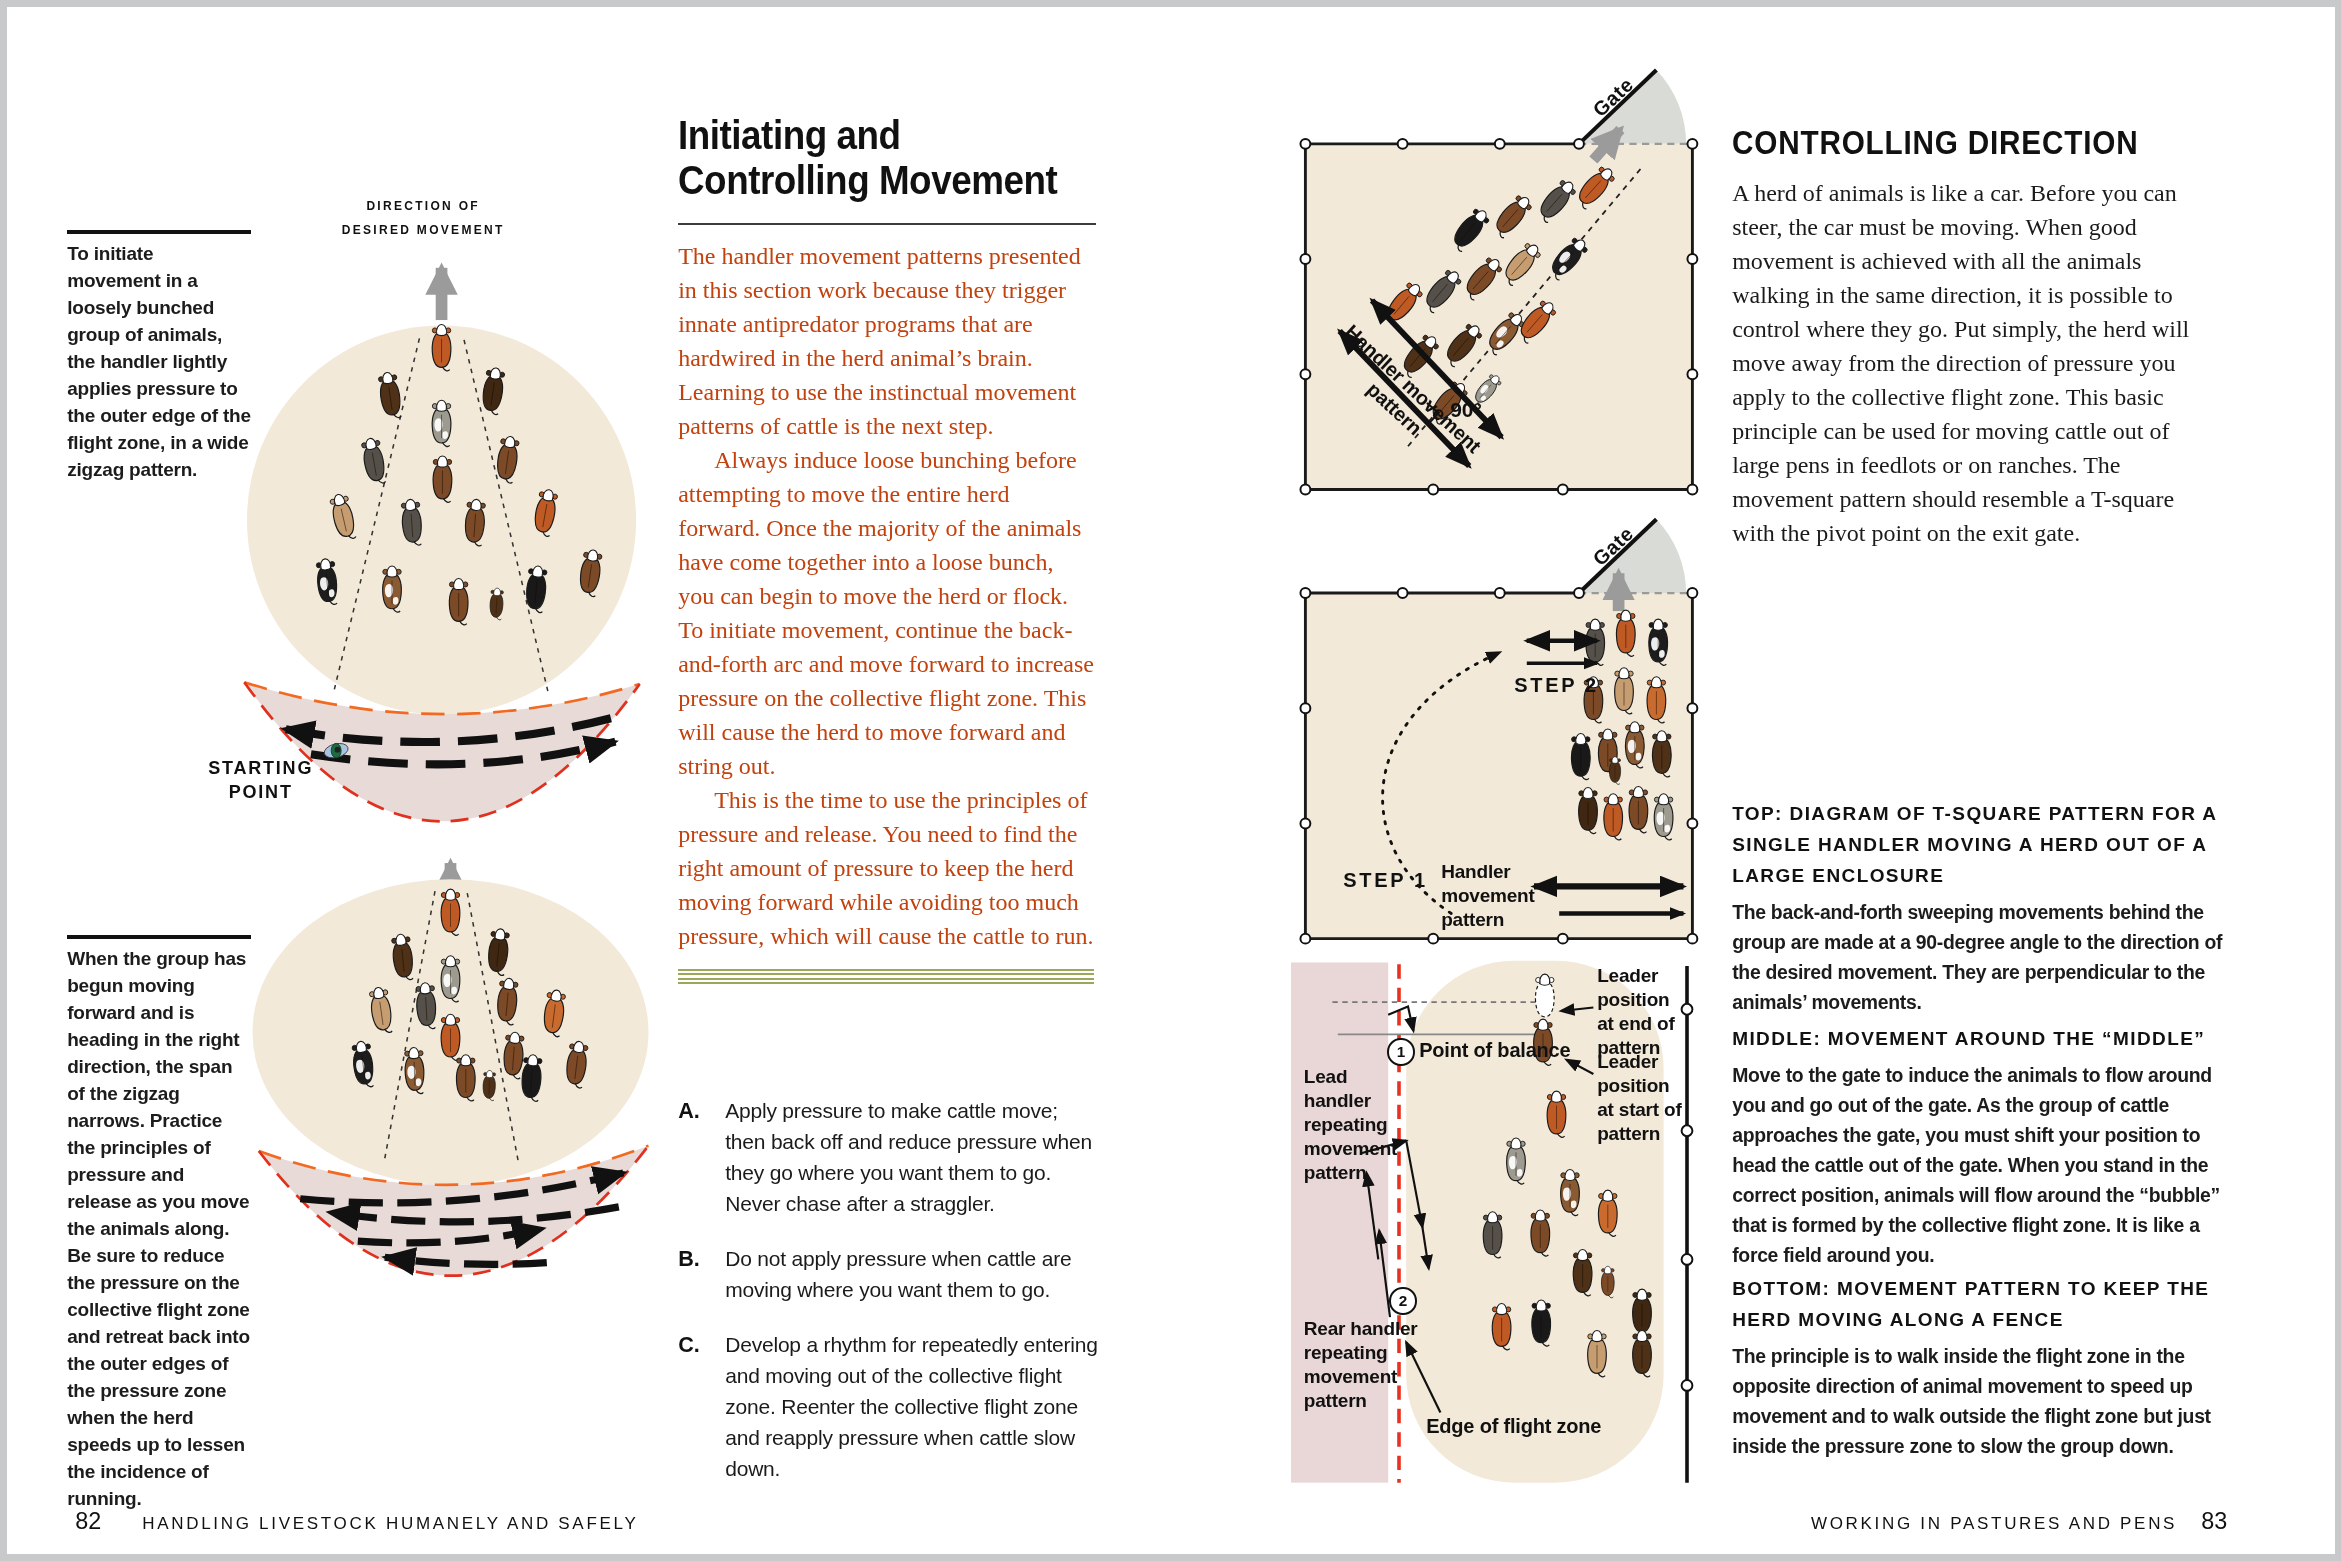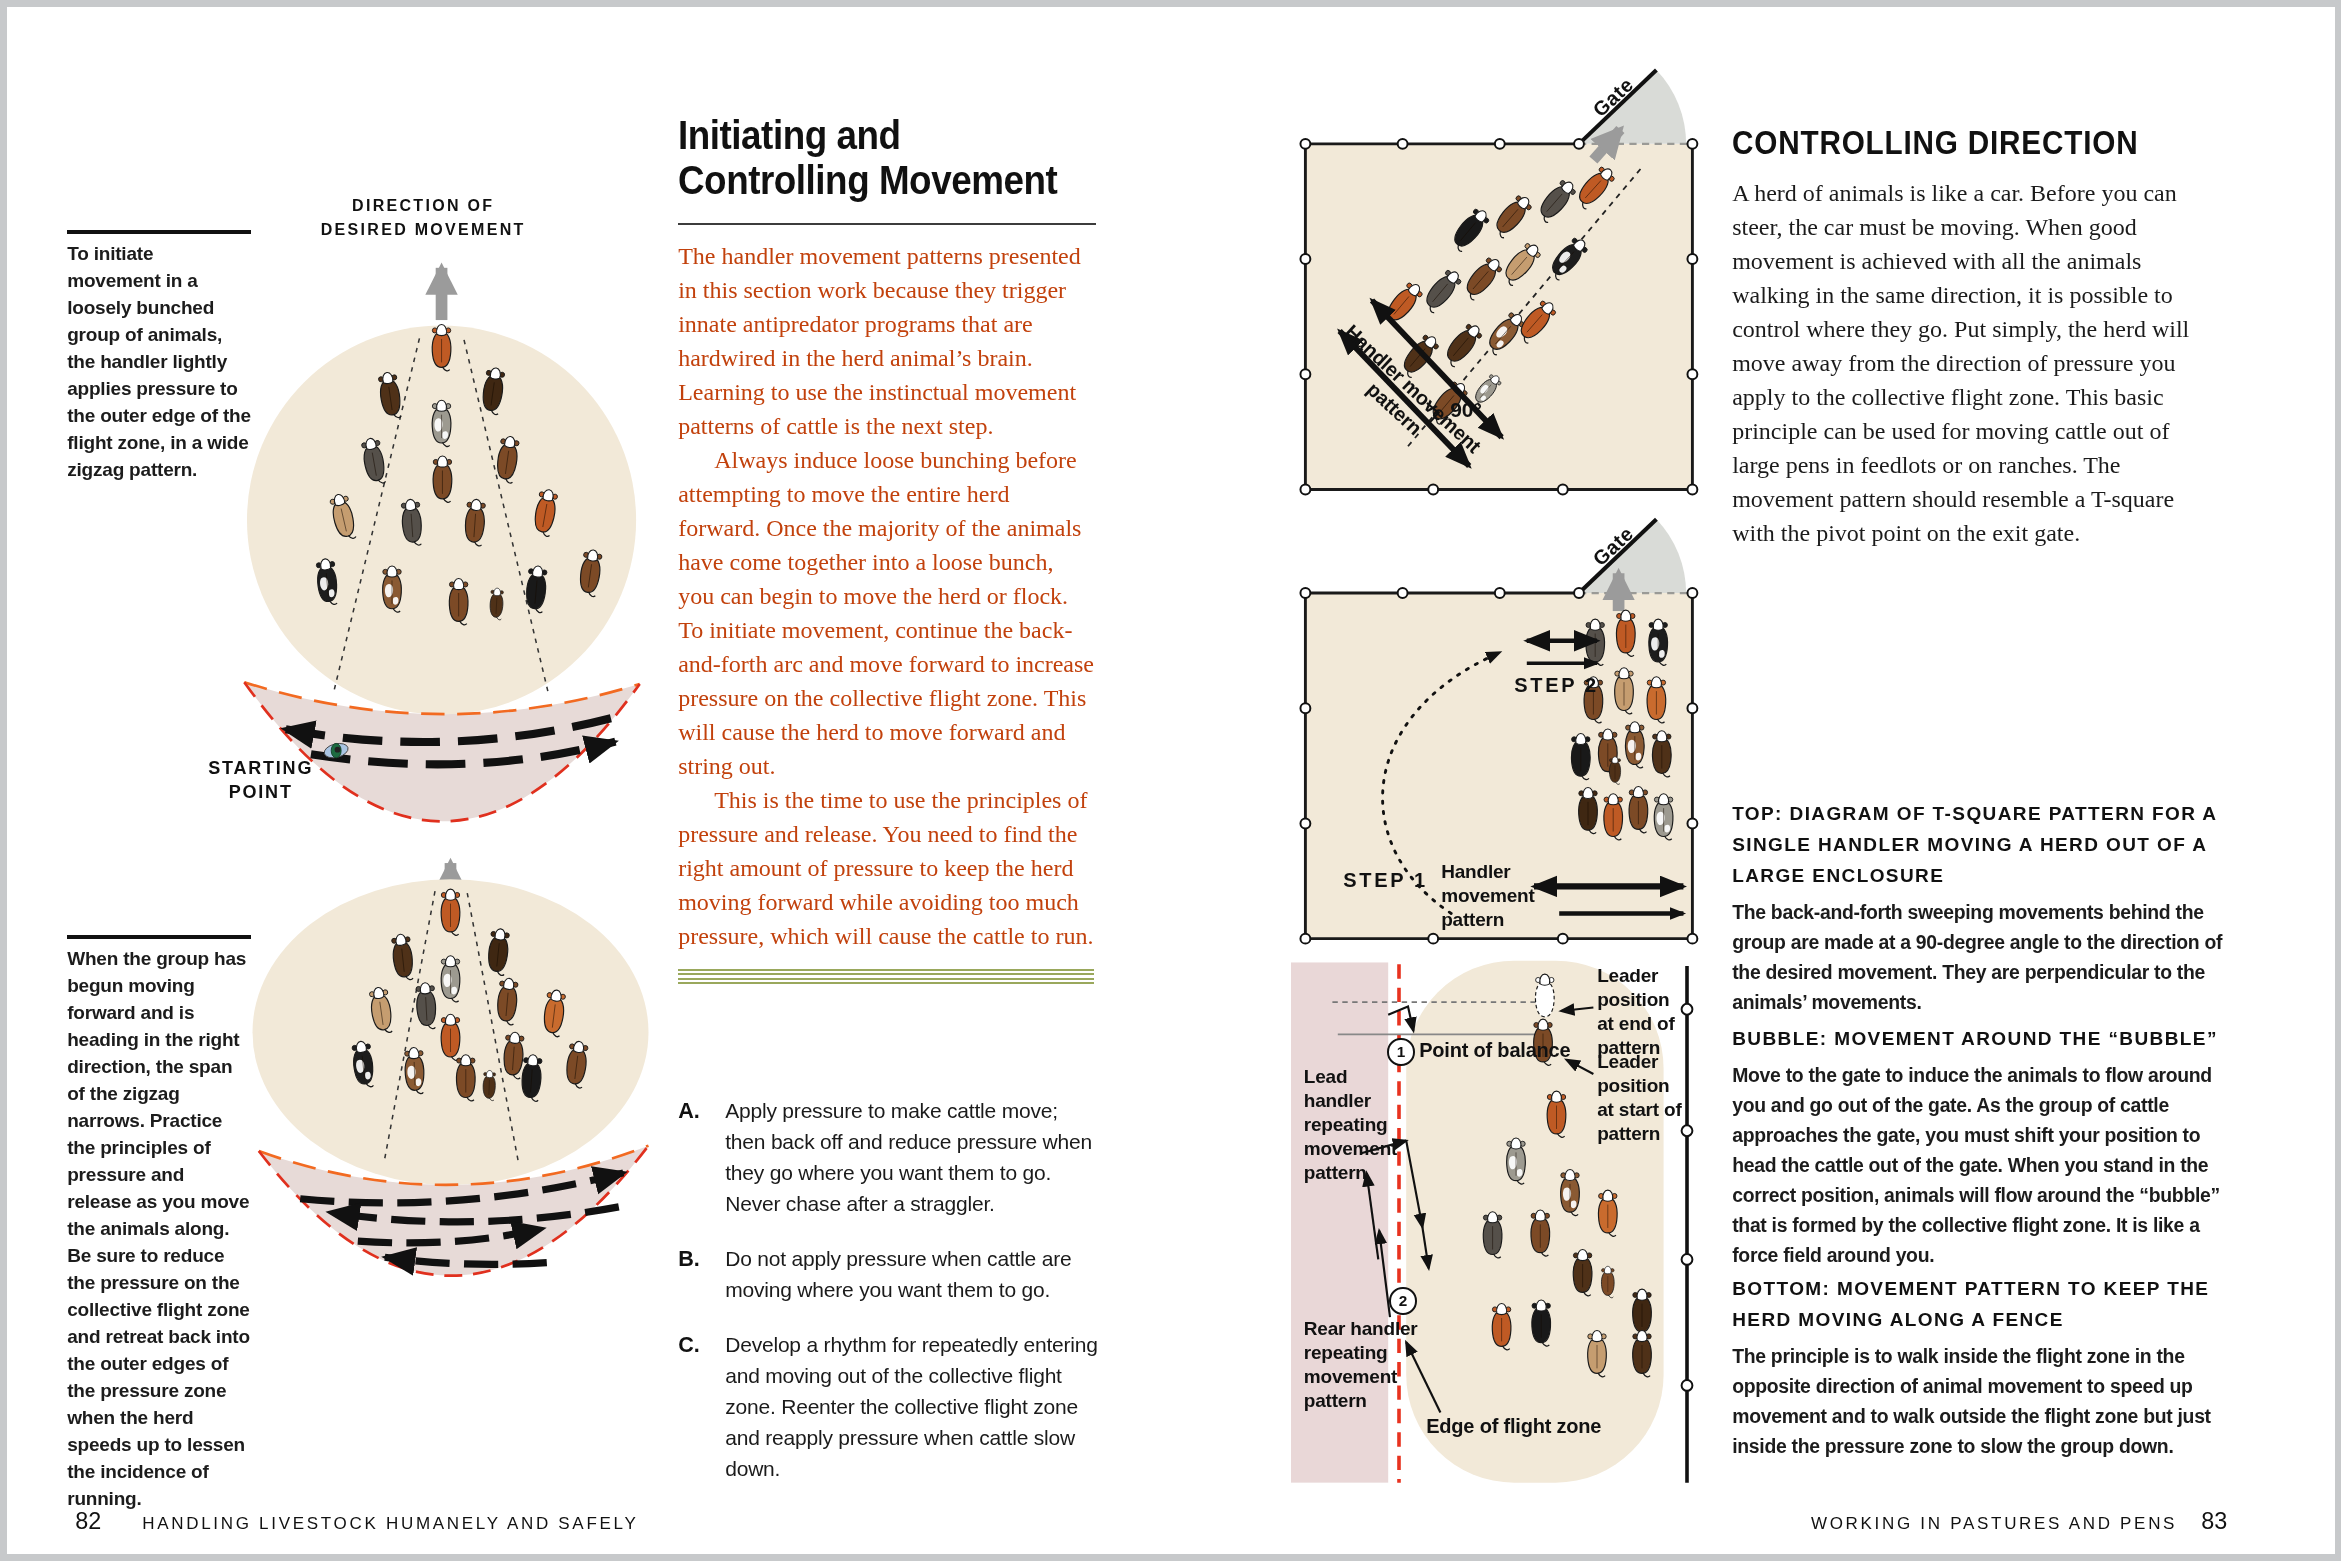--- a/index.html
+++ b/index.html
@@ -8,21 +8,21 @@
   .lbl{position:absolute;font-family:"Liberation Sans",sans-serif;font-weight:bold;color:#111;white-space:pre-line;}
 
   
   .note{position:absolute;width:184px;border-top:4.5px solid #111;padding-top:6px;
         font-family:"Liberation Sans",sans-serif;font-weight:bold;font-size:19px;
         line-height:27px;color:#1c1c1c;letter-spacing:-0.2px;}
   .note1{left:60px;top:223px;}
   .note2{left:60px;top:928px;}
 
   
-  .dir-label{left:236px;top:187px;width:360px;text-align:center;font-size:16px;line-height:24px;letter-spacing:2.3px;}
+  .dir-label{left:236px;top:187px;width:360px;text-align:center;font-size:12px;line-height:24px;letter-spacing:2.3px;}
   .start-label{left:177px;top:749px;width:153px;text-align:center;font-size:18px;line-height:24px;letter-spacing:1.8px;}
 
   
   .article{position:absolute;left:671px;top:106px;width:418px;}
   .h1{font-family:"Liberation Sans",sans-serif;font-weight:bold;font-size:40px;line-height:45px;
       color:#111;letter-spacing:-0.5px;white-space:pre-line;transform:scaleX(.92);transform-origin:0 0;}
   .h1rule{position:absolute;left:671px;top:216px;width:418px;border-top:2.7px solid #3c3c3c;}
   .bodycol{position:absolute;left:671px;top:232px;width:416px;font-family:"Liberation Serif",serif;
            font-size:24px;line-height:34px;color:#c2410c;}
   .bodycol p{margin:0;}
@@ -931,21 +931,21 @@
   </div>
 
   <div class="rtitle">CONTROLLING DIRECTION</div>
   <div class="rbody">A herd of animals is like a car. Before you can steer, the car must be moving. When good movement is achieved with all the animals walking in the same direction, it is possible to control where they go. Put simply, the herd will move away from the direction of pressure you apply to the collective flight zone. This basic principle can be used for moving cattle out of large pens in feedlots or on ranches. The movement pattern should resemble a T-square with the pivot point on the exit gate.</div>
 
   <div class="caption" style="top:791px">
     <div class="cap-head">TOP: DIAGRAM OF T-SQUARE PATTERN FOR A SINGLE HANDLER MOVING A HERD OUT OF A LARGE ENCLOSURE</div>
     <div class="cap-body">The back-and-forth sweeping movements behind the group are made at a 90-degree angle to the direction of the desired movement. They are perpendicular to the animals’ movements.</div>
   </div>
   <div class="caption" style="top:1016px">
-    <div class="cap-head">BUBBLE: MOVEMENT AROUND THE “BUBBLE”</div>
+    <div class="cap-head">MIDDLE: MOVEMENT AROUND THE “MIDDLE”</div>
     <div class="cap-body">Move to the gate to induce the animals to flow around you and go out of the gate. As the group of cattle approaches the gate, you must shift your position to head the cattle out of the gate. When you stand in the correct position, animals will flow around the “bubble” that is formed by the collective flight zone. It is like a force field around you.</div>
   </div>
   <div class="caption" style="top:1266px">
     <div class="cap-head">BOTTOM: MOVEMENT PATTERN TO KEEP THE HERD MOVING ALONG A FENCE</div>
     <div class="cap-body">The principle is to walk inside the flight zone in the opposite direction of animal movement to speed up movement and to walk outside the flight zone but just inside the pressure zone to slow the group down.</div>
   </div>
 
   <div class="footer-left">
     <span class="pnum">82</span><span class="rhead">HANDLING LIVESTOCK HUMANELY AND SAFELY</span>
   </div>

